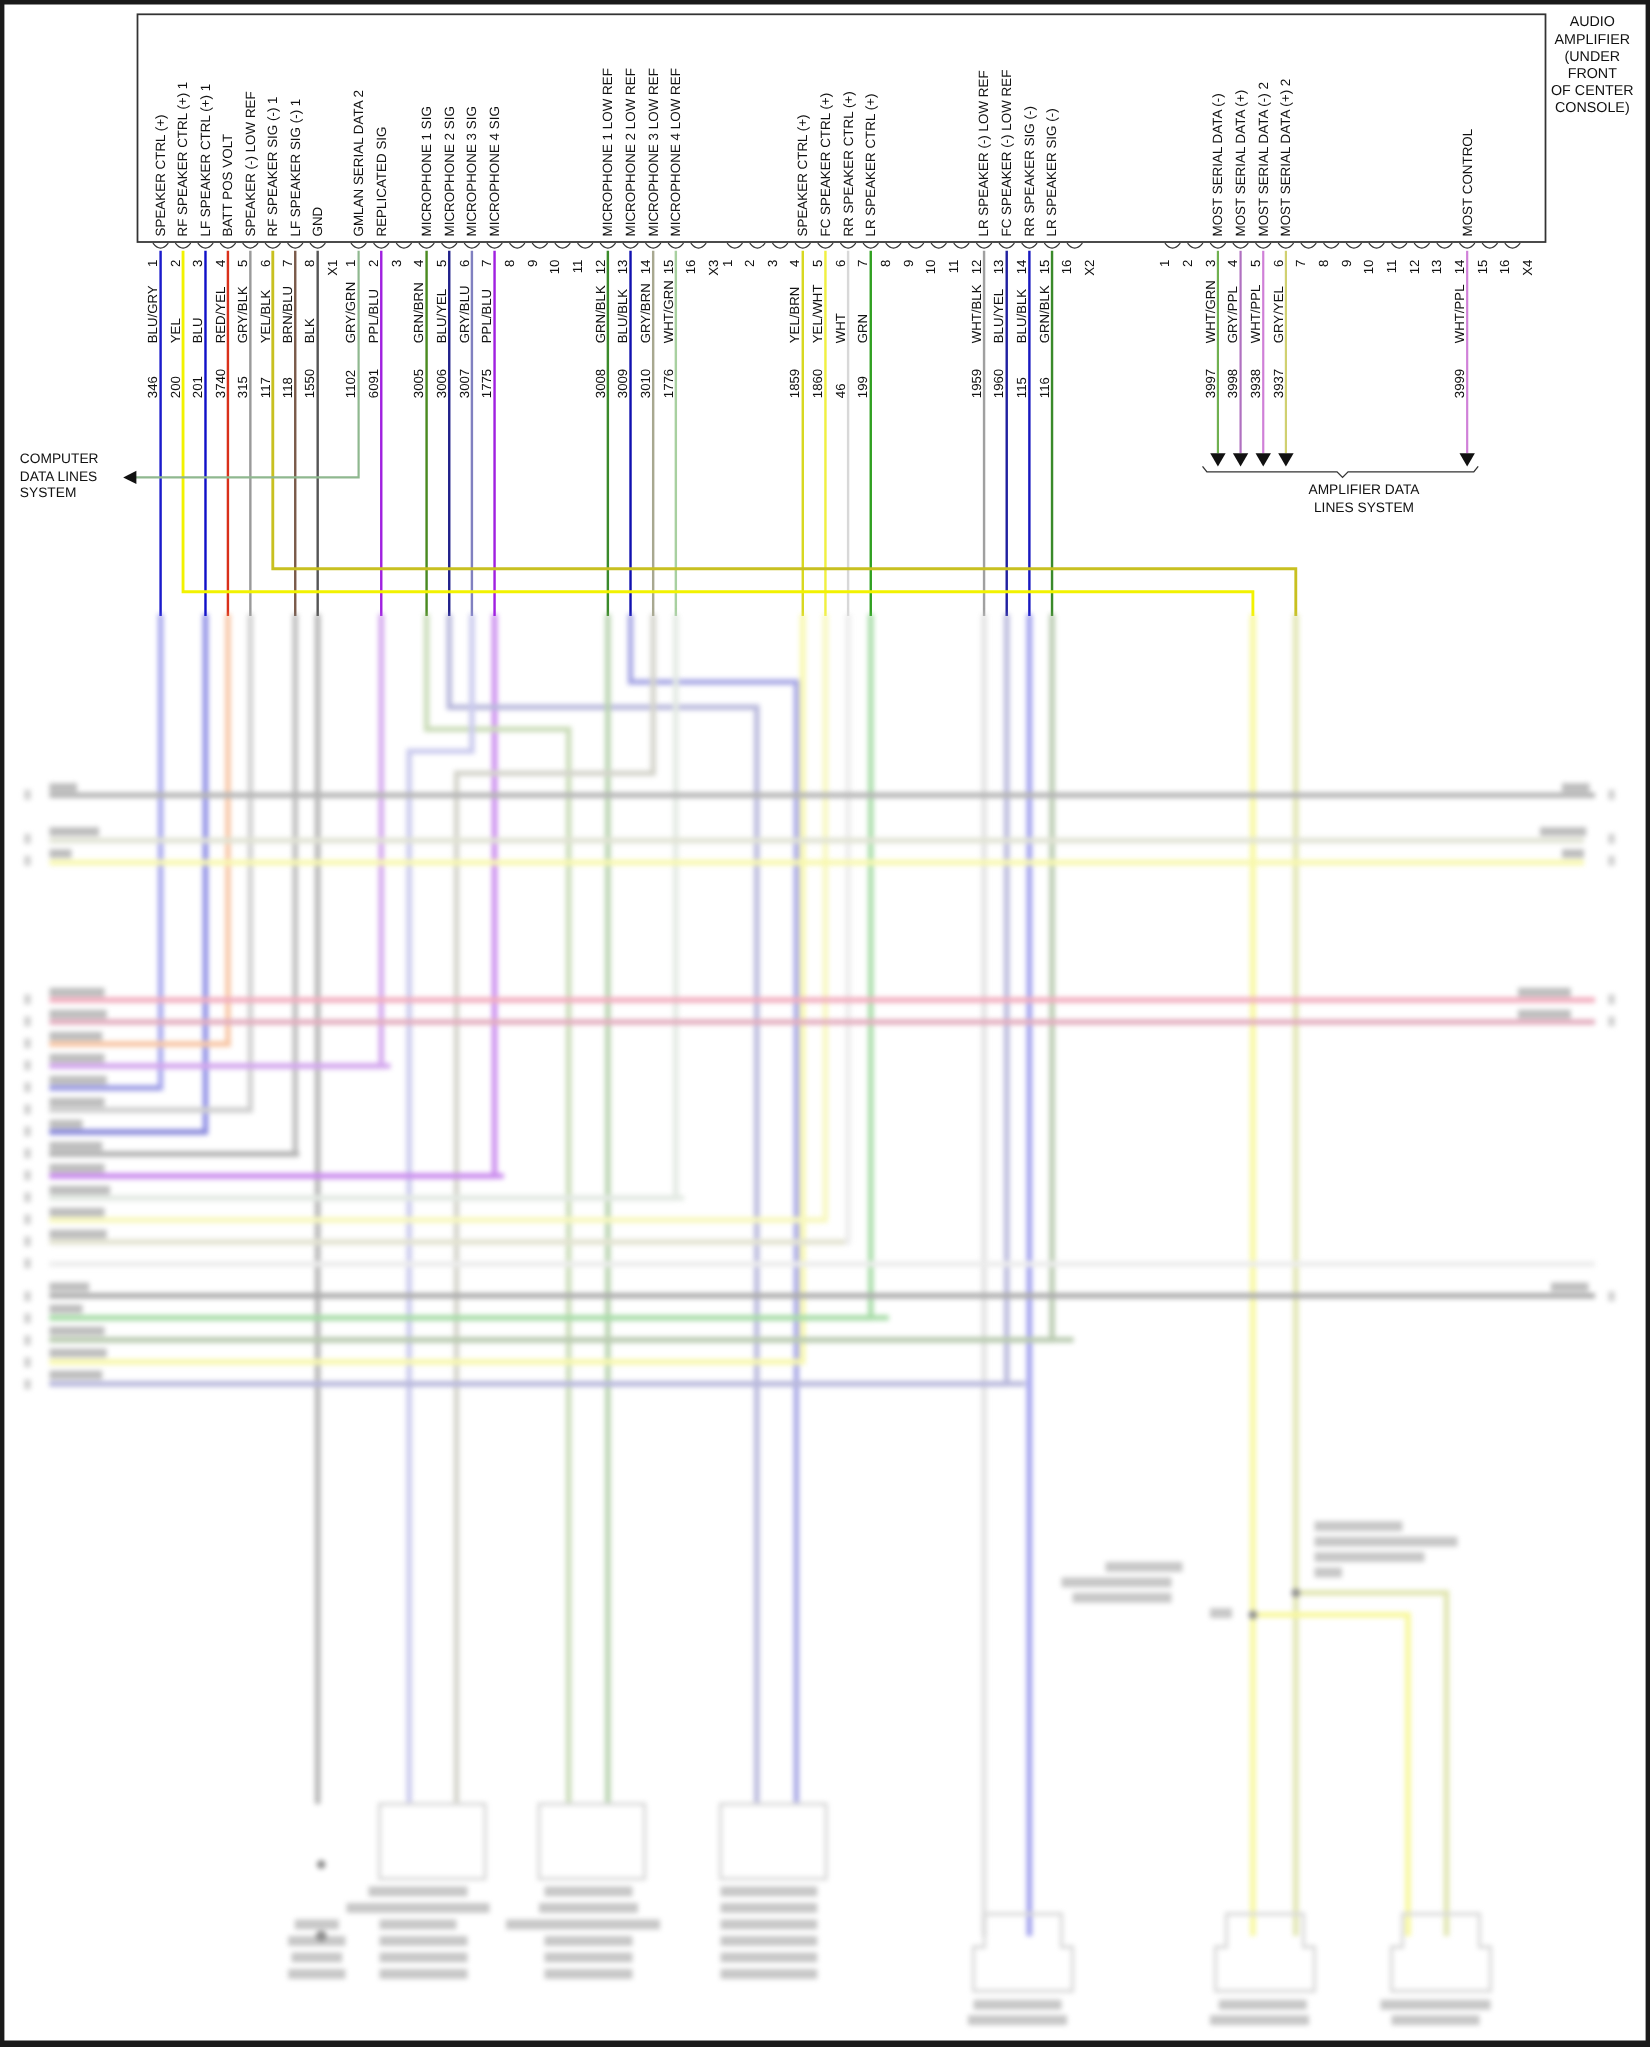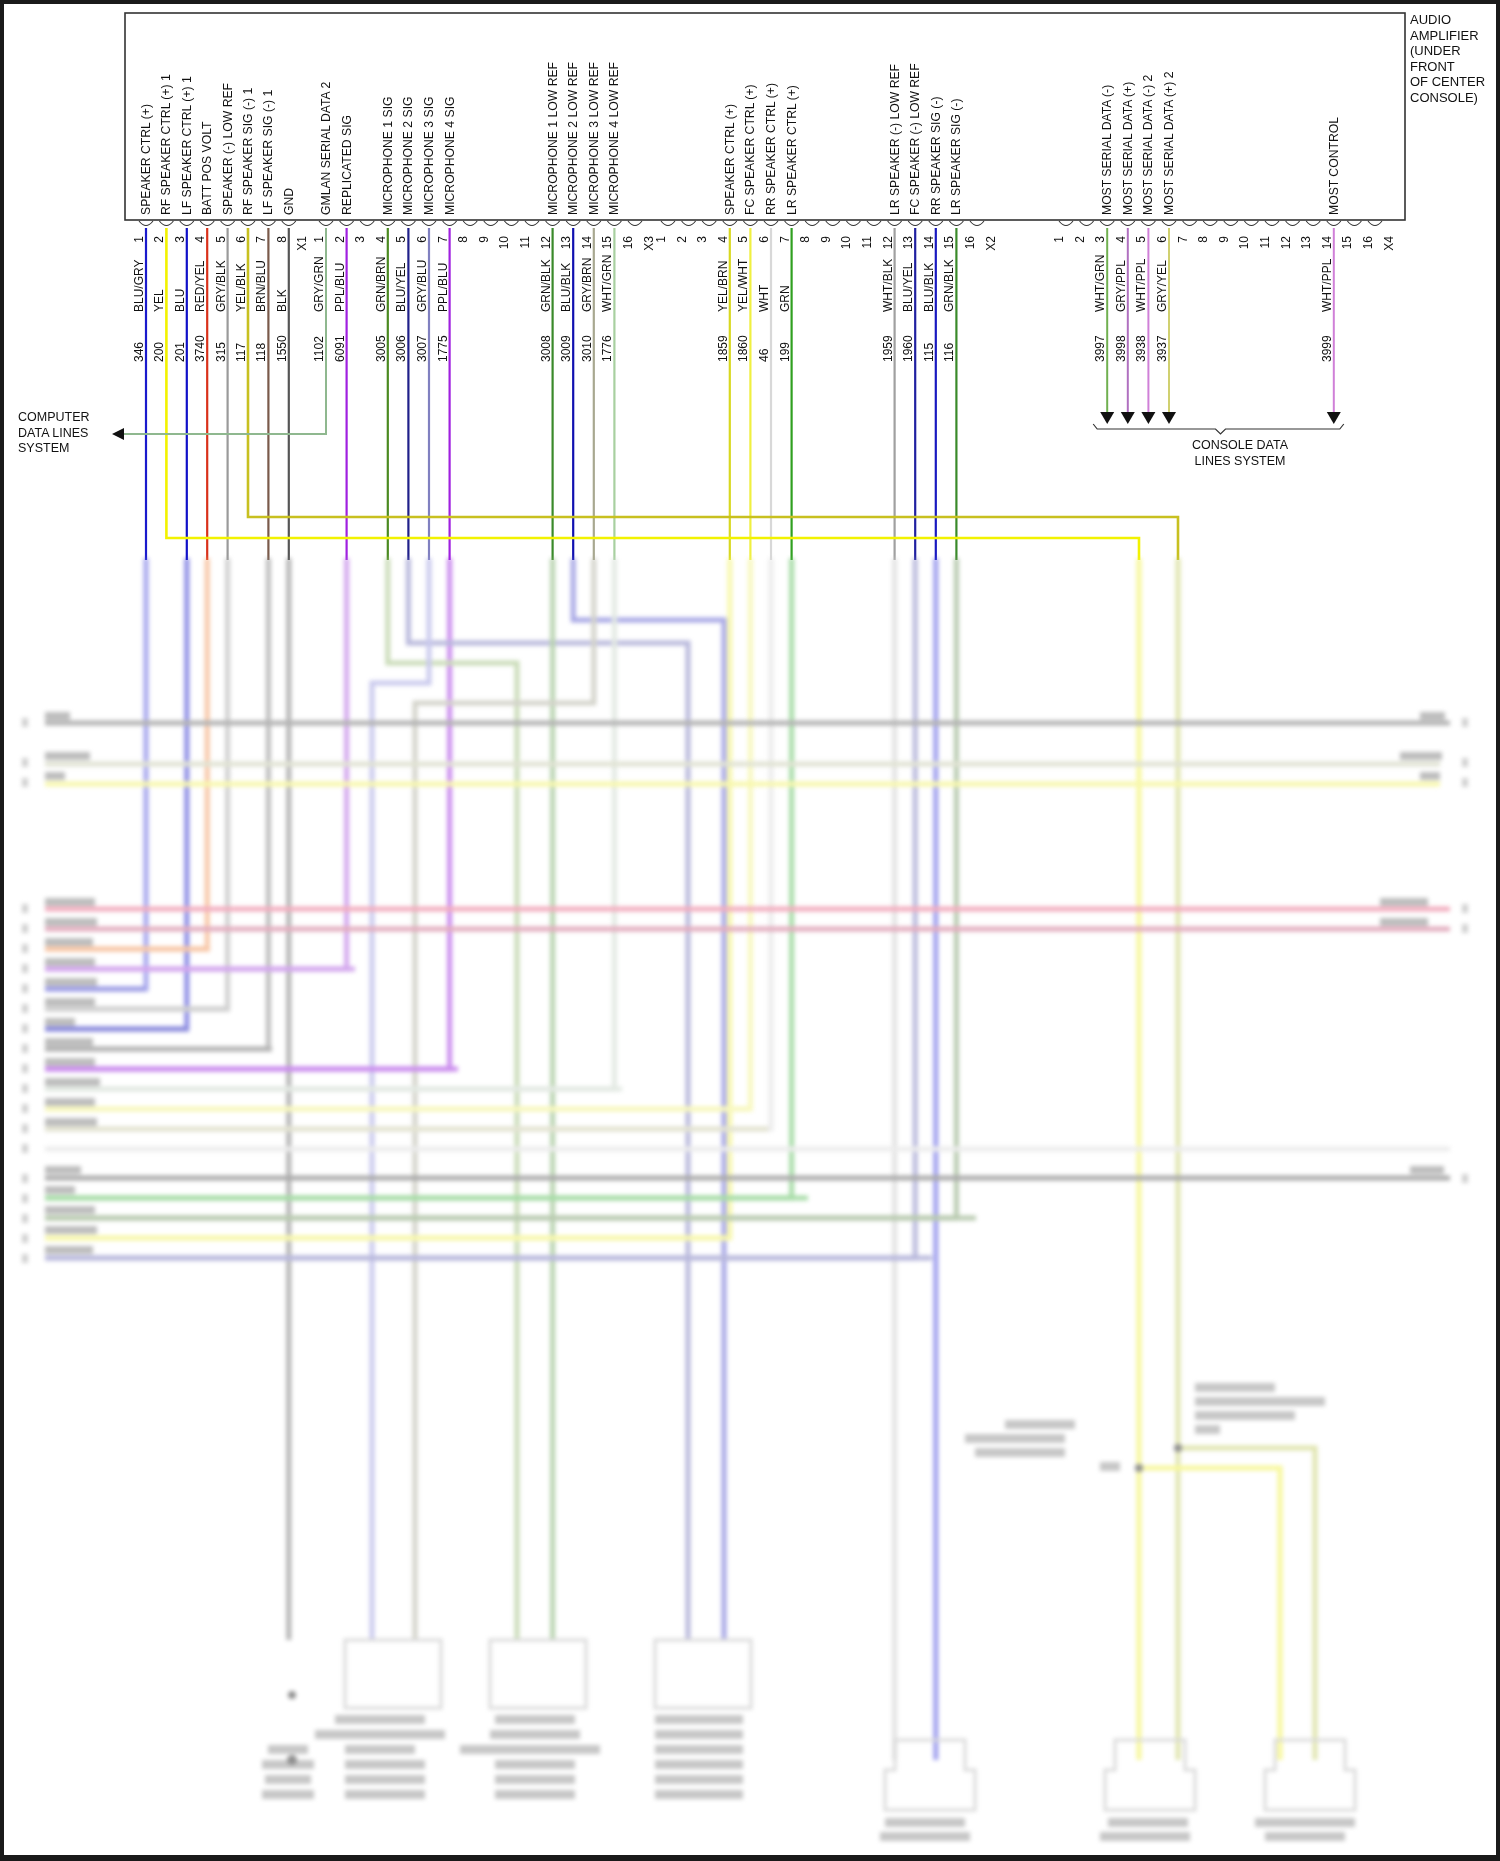--- a/index.html
+++ b/index.html
@@ -1,19 +1,19 @@
 <!DOCTYPE html>
 <html><head>
 <meta charset="utf-8">
 <style>
   html, body { margin:0; padding:0; background:#2a2a2a; }
   body { width:1500px; height:1861px; position:relative; overflow:hidden; font-family:"Liberation Sans", sans-serif; }
   #frame { position:absolute; left:0; top:0; width:1500px; height:1861px; background:#fff; box-sizing:border-box; border:4px solid #1a1a1a; border-bottom-width:6px; }
   #diagram { position:absolute; left:0; top:0; }
-  .comp-title { position:absolute; left:1410px; top:12px; font-size:13px; line-height:15.5px; color:#111; white-space:pre-line; }
+  .comp-title { position:absolute; left:1410px; top:12px; font-size:13px; line-height:15.5px; color:#111; white-space:pre-line;text-align:center; }
   .cdl-left { position:absolute; left:18px; top:410px; width:86px; text-align:left; font-size:12.5px; line-height:15.5px; color:#111; white-space:pre-line; }
   .cdl-right { position:absolute; left:1160px; top:438px; width:160px; text-align:center; font-size:12.5px; line-height:15.5px; color:#111; white-space:pre-line; }
   .blur-zone { position:absolute; left:4px; top:558px; width:1492px; height:1297px; filter:blur(2.2px); opacity:0.55; }
   .footer-note { position:absolute; left:12px; top:1838px; font-size:9px; color:#999; filter:blur(1.5px); }
   svg text { font-family:"Liberation Sans", sans-serif; }
 </style>
 </head>
 <body>
 
 <div id="frame"></div>
@@ -391,21 +391,21 @@
 
 <div class="comp-title">AUDIO
 AMPLIFIER
 (UNDER
 FRONT
 OF CENTER
 CONSOLE)</div>
 <div class="cdl-left">COMPUTER
 DATA LINES
 SYSTEM</div>
-<div class="cdl-right">CONSOLE DATA
+<div class="cdl-right">AMPLIFIER DATA
 LINES SYSTEM</div>
 
 <svg class="blur-zone" width="1492" height="1297" viewBox="4 558 1492 1297" xmlns="http://www.w3.org/2000/svg">
   <g id="wires-low">
       <polyline points="146,558 146,989 45,989" fill="none" stroke="#6060e0" stroke-width="5"></polyline>
       <polyline points="186.8,558 186.8,1029 45,1029" fill="none" stroke="#3030d0" stroke-width="5"></polyline>
       <polyline points="207.2,558 207.2,949 45,949" fill="none" stroke="#f29a60" stroke-width="5"></polyline>
       <polyline points="227.6,558 227.6,1009 45,1009" fill="none" stroke="#aaa" stroke-width="5"></polyline>
       <polyline points="268.4,558 268.4,1049 45,1049" fill="none" stroke="#888" stroke-width="5"></polyline>
       <polyline points="288.79999999999995,558 288.79999999999995,1640" fill="none" stroke="#777" stroke-width="5"></polyline>

